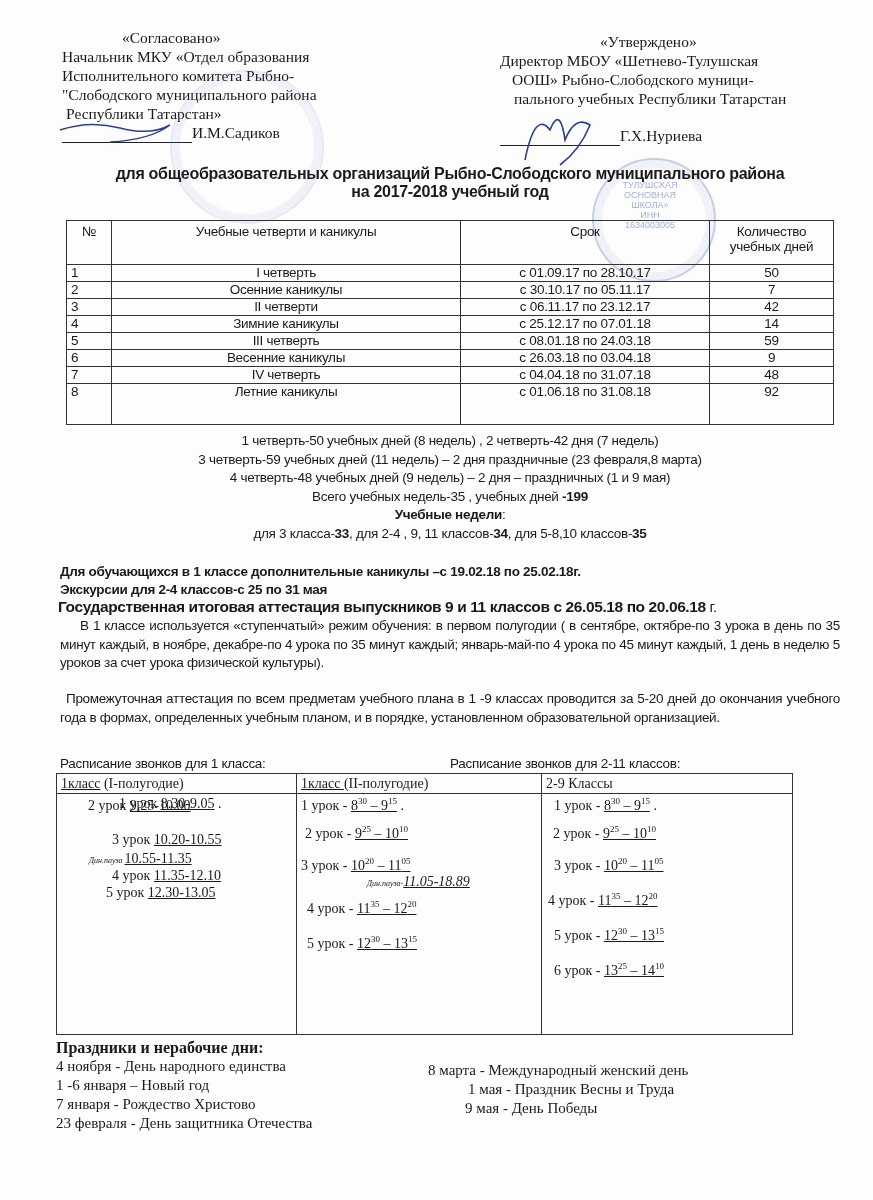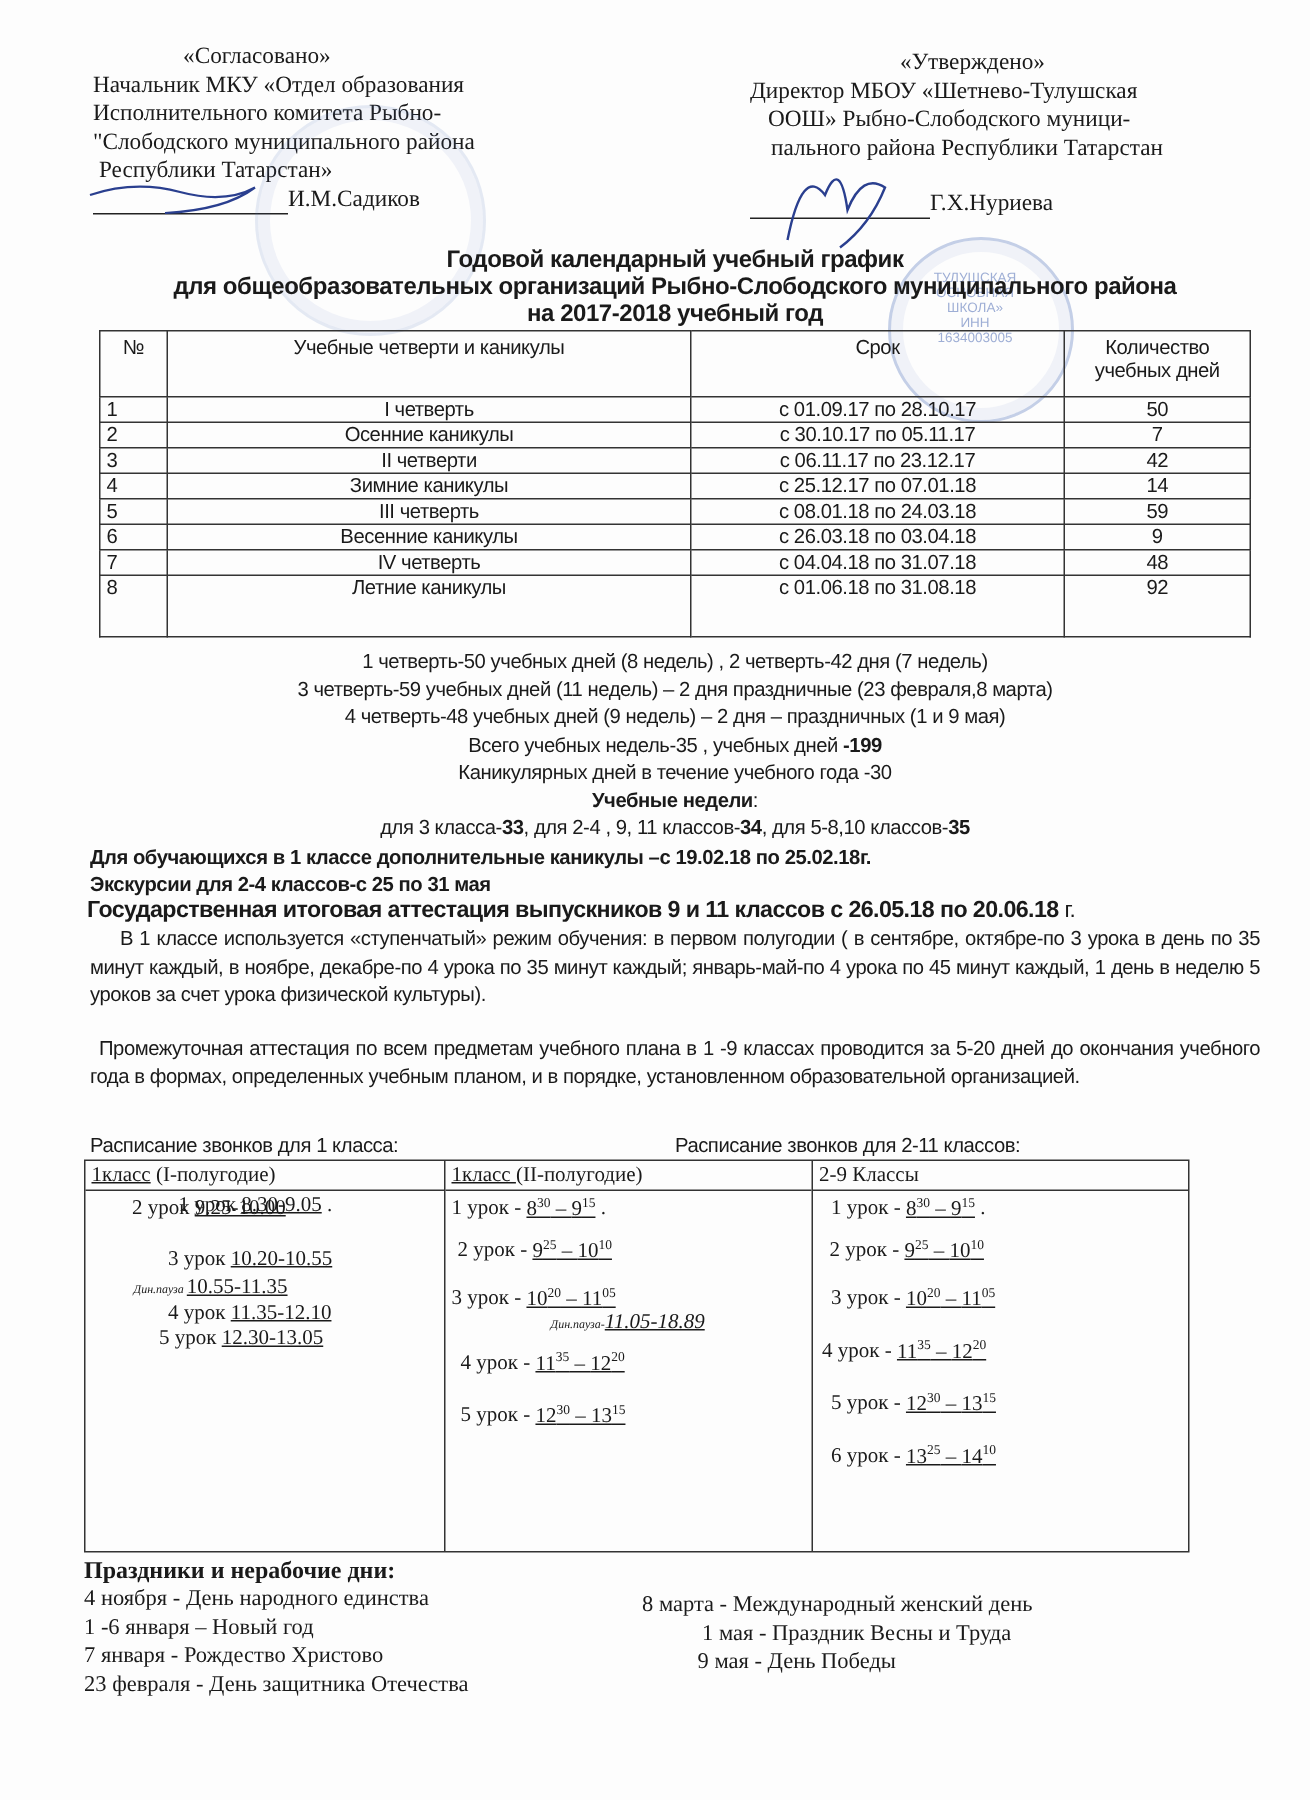--- a/index.html
+++ b/index.html
@@ -53,21 +53,21 @@
   <div style="padding-left:4px;">Республики Татарстан»</div>
   <div>
     <span class="sign-line" style="width:130px;">&nbsp;</span><span>И.М.Садиков</span>
   </div>
 </div>
 
 <div class="abs approval" style="left:500px; top:32px; width:340px;">
   <div style="padding-left:100px;">«Утверждено»</div>
   <div>Директор МБОУ «Шетнево-Тулушская</div>
   <div style="padding-left:12px;">ООШ» Рыбно-Слободского муници-</div>
-  <div style="padding-left:14px;">пального района Республики Татарстан</div>
+  <div style="padding-left:14px;">пального учебных Республики Татарстан</div>
   <div style="margin-top:18px;">
     <span class="sign-line" style="width:120px;">&nbsp;</span><span>Г.Х.Нуриева</span>
   </div>
 </div>
 
 <svg class="abs" style="left:50px; top:100px;" width="180" height="50">
   <path d="M10 30 Q40 20 70 28 T120 25 Q100 40 60 42" stroke="#2a3f8f" stroke-width="1.5" fill="none"></path>
 </svg>
 <svg class="abs" style="left:505px; top:100px;" width="120" height="70">
   <path d="M20 60 Q30 10 45 30 Q55 5 60 40 Q70 15 85 25 Q75 50 55 65" stroke="#2a3f8f" stroke-width="1.6" fill="none"></path>
@@ -77,21 +77,20 @@
 <div class="stamp-text" style="left:600px; top:180px; width:100px;">
   <div>ТУЛУШСКАЯ</div>
   <div>ОСНОВНАЯ</div>
   <div>ШКОЛА»</div>
   <div>ИНН</div>
   <div>1634003005</div>
 </div>
 <div class="stamp" style="left:170px; top:70px; width:150px; height:150px; border-color: rgba(90,120,190,0.15);"></div>
 
 <div class="abs title" style="left:60px; top:165px; width:780px;">
-  <div>Годовой календарный учебный график</div>
   <div>для общеобразовательных организаций   Рыбно-Слободского муниципального района</div>
   <div>на 2017-2018 учебный год</div>
 </div>
 
 <table class="calendar abs" style="left:66px; top:220px;">
   <thead>
     <tr>
       <th class="c-num" style="text-align:center;">№</th>
       <th class="c-name">Учебные четверти и каникулы</th>
       <th class="c-term">Срок</th>
@@ -148,21 +147,20 @@
         <td class="c-days" style="height: 40px; vertical-align: top;">92</td>
       </tr>
     </tbody>
 </table>
 
 <div class="abs summary" style="left:60px; top:432px; width:780px;">
   <div>1 четверть-50 учебных дней (8 недель) , 2 четверть-42 дня (7 недель)</div>
   <div>3 четверть-59  учебных дней (11 недель) – 2 дня праздничные (23 февраля,8 марта)</div>
   <div>4 четверть-48 учебных дней (9 недель) – 2 дня – праздничных (1 и 9 мая)</div>
   <div><span>Всего учебных недель-35 , учебных дней </span><b>-199</b></div>
-  <div>Каникулярных дней в течение учебного года -30</div>
   <div><b>Учебные недели</b><span>:</span></div>
   <div>
     <span>для 3 класса-</span><b>33</b><span>, для 2-4 , 9, 11 классов-</span><b>34</b><span>, для 5-8,10 классов-</span><b>35</b>
   </div>
 </div>
 
 <div class="abs boldline" style="left:60px; top:563px;">Для обучающихся в 1 классе дополнительные каникулы –с 19.02.18 по 25.02.18г.</div>
 <div class="abs boldline" style="left:60px; top:581px;">Экскурсии для 2-4 классов-с 25 по 31 мая</div>
 <div class="abs" style="left:58px; top:598px;"><span class="gia">Государственная итоговая аттестация выпускников 9 и 11 классов с 26.05.18 по 20.06.18</span><span class="summary" style="font-size:15px;"> г.</span></div>
 

